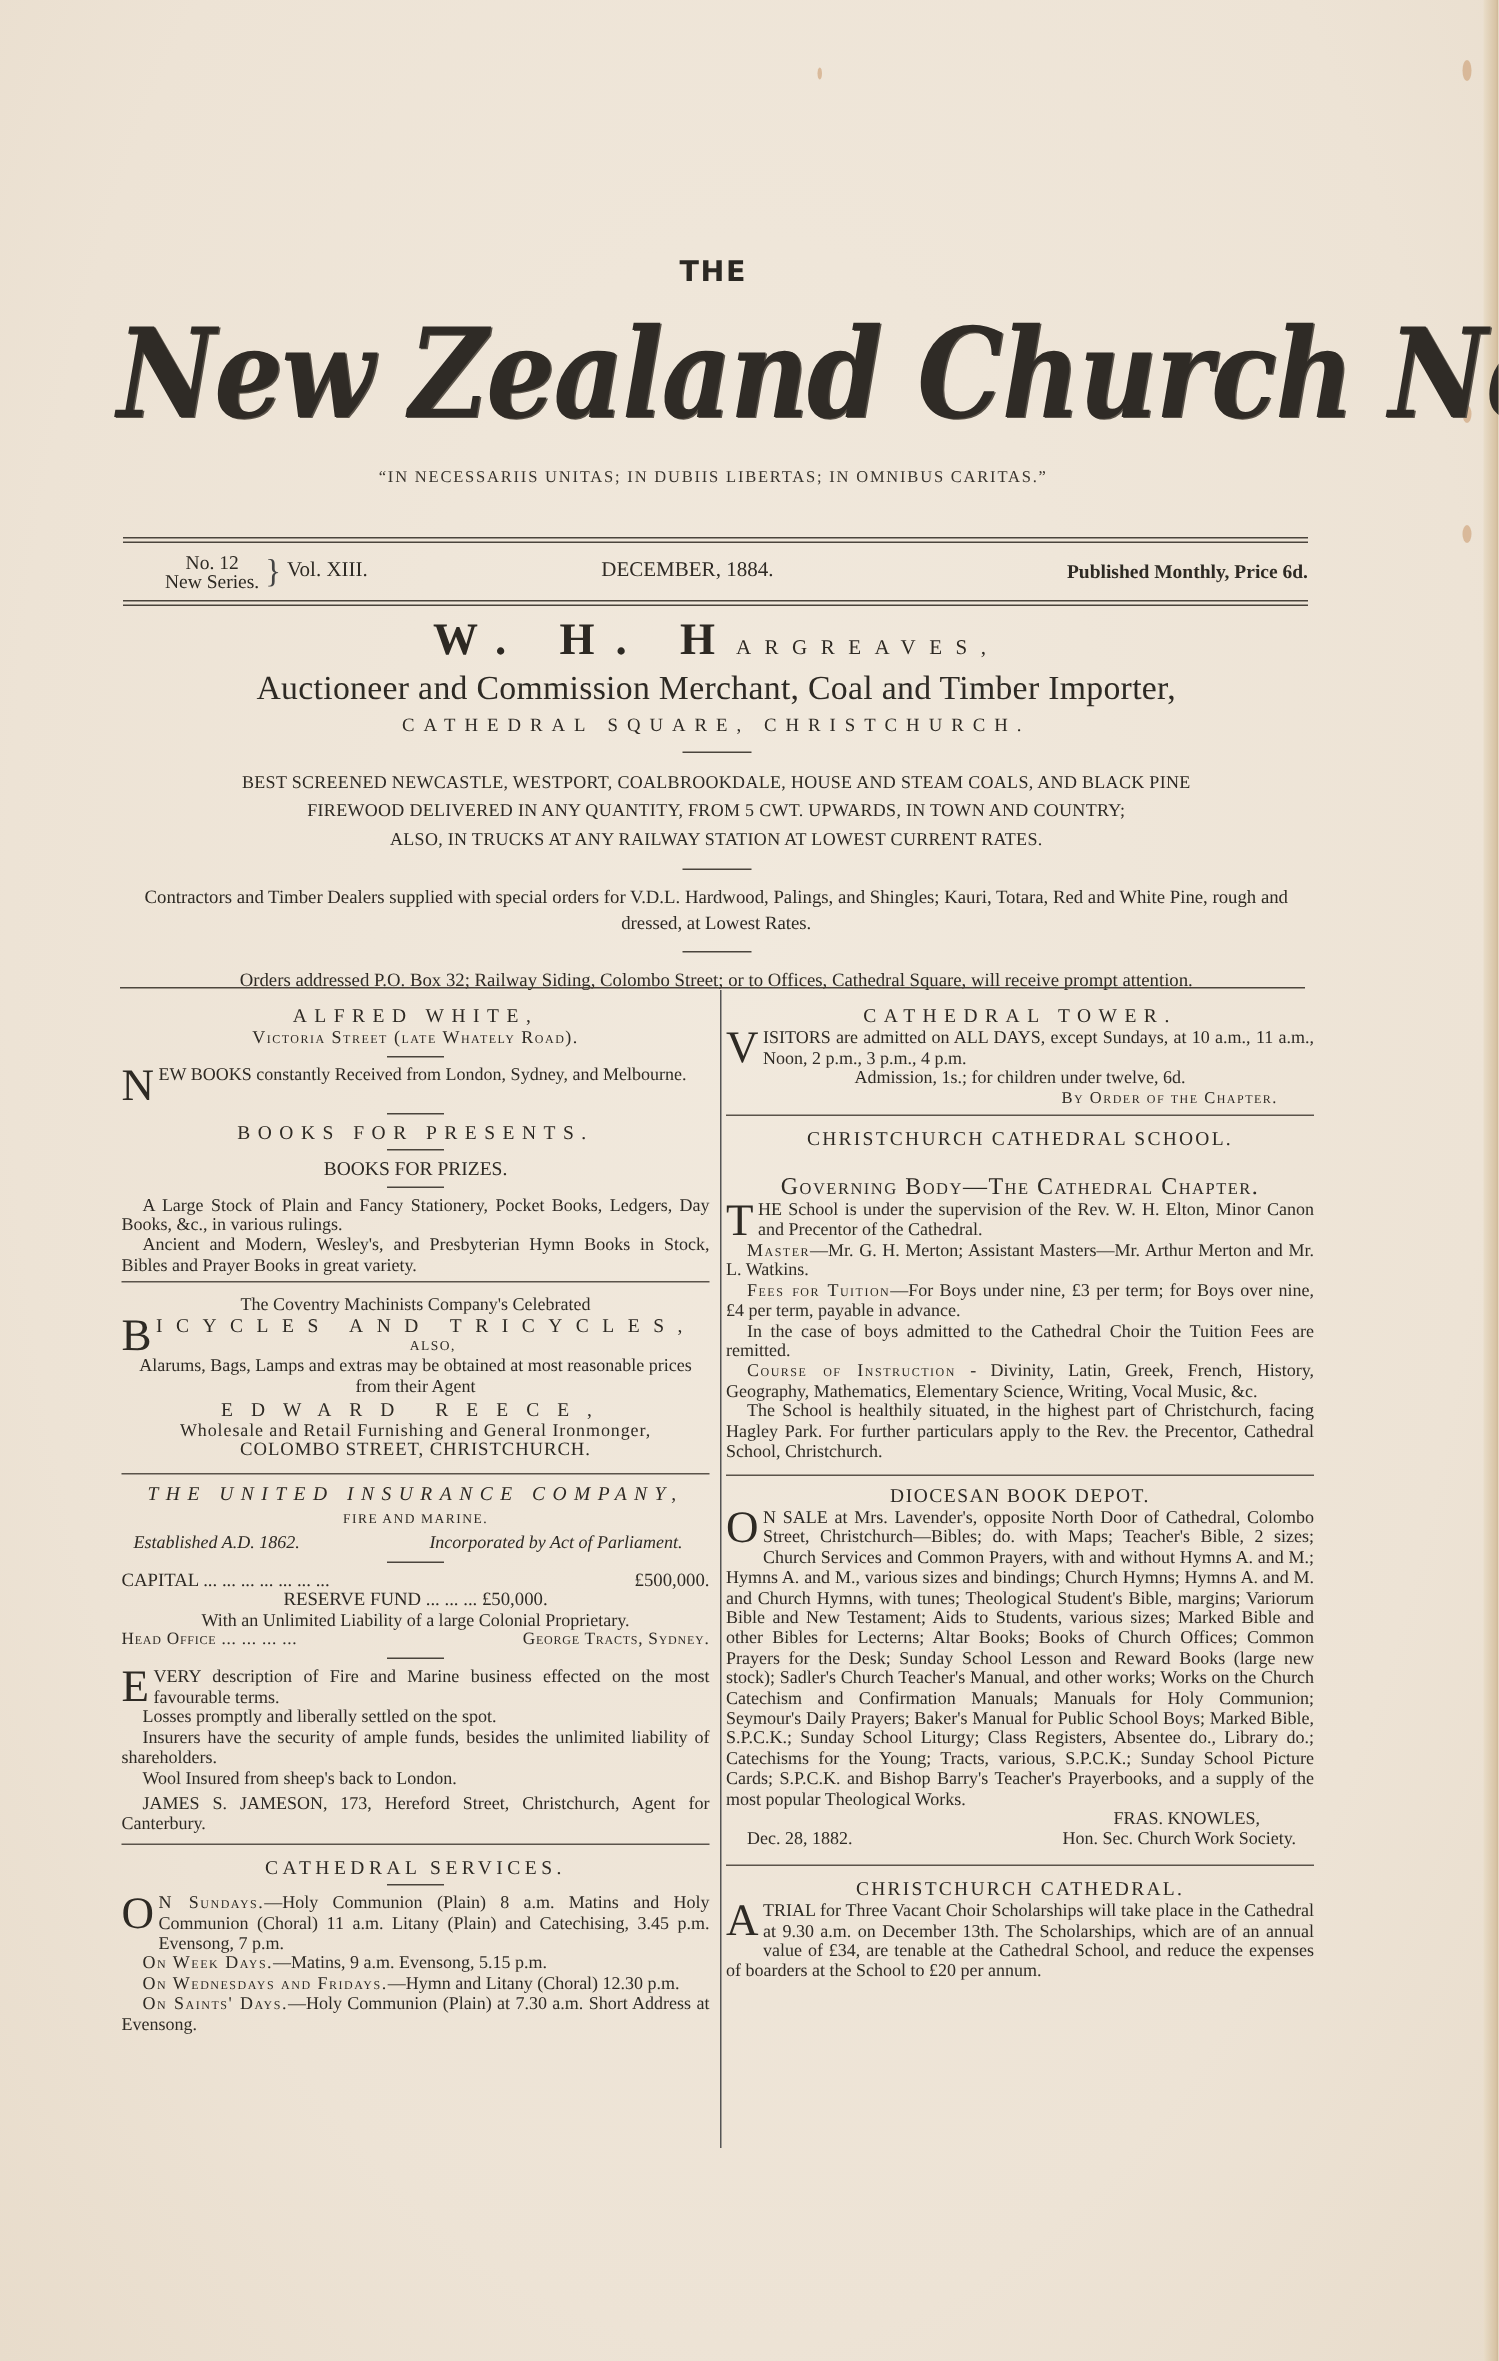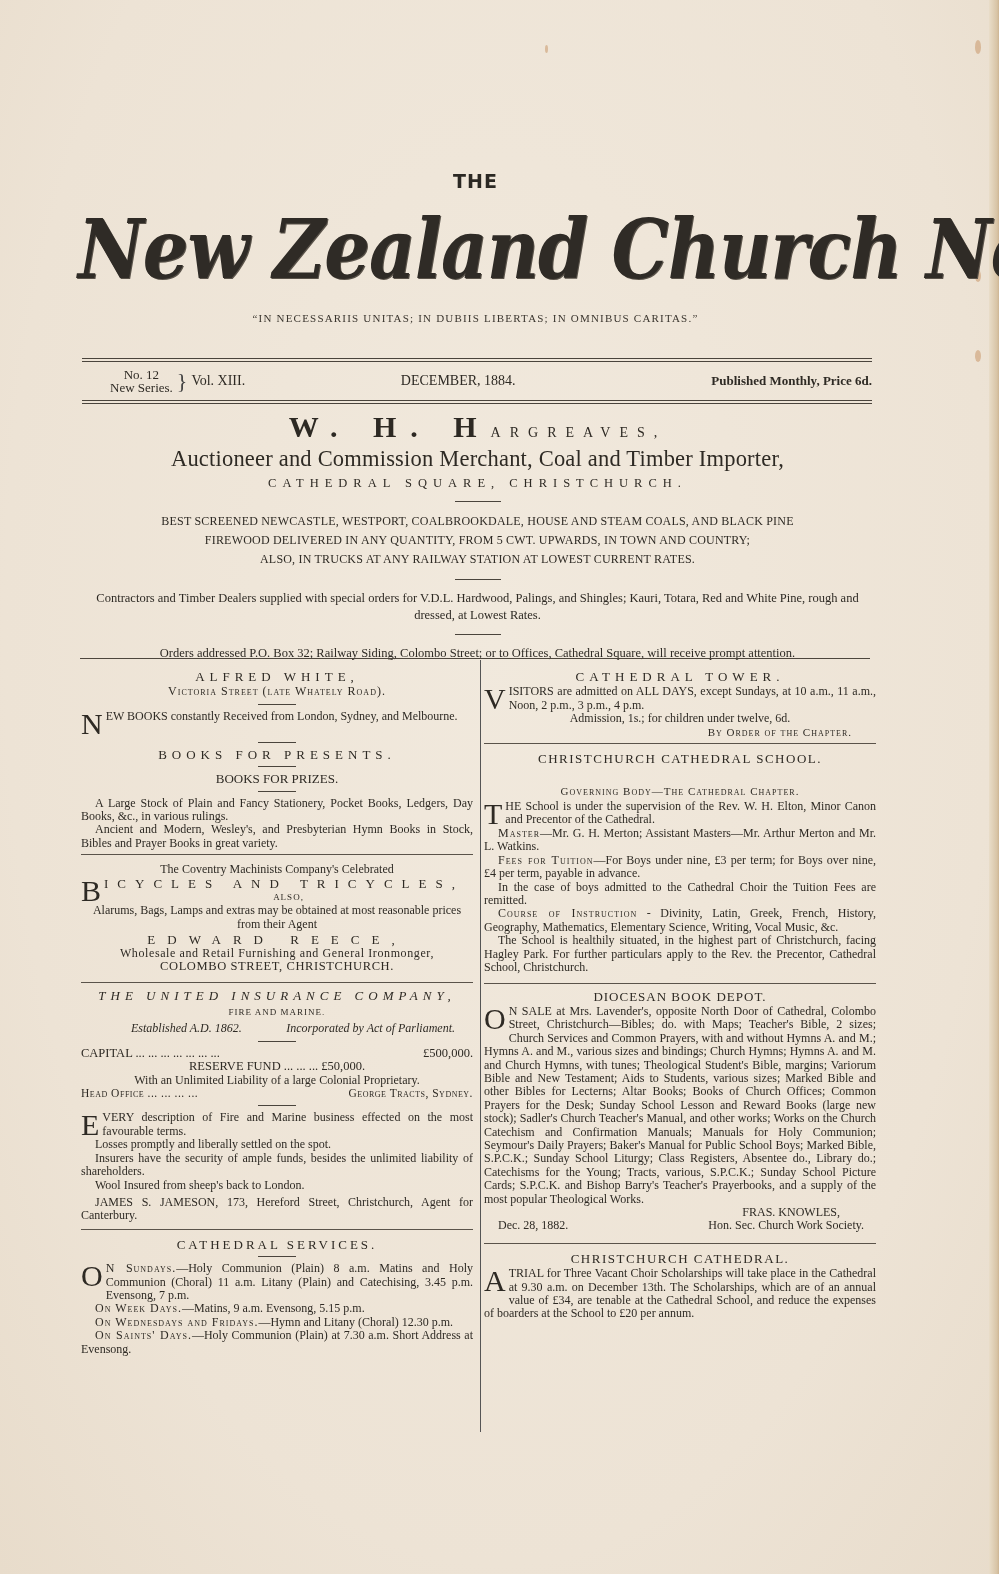--- a/index.html
+++ b/index.html
@@ -152,21 +152,21 @@
     <div class="c">Alarums, Bags, Lamps and extras may be obtained at most reasonable prices from their Agent</div>
     <div class="c" style="letter-spacing:12px;font-size:13px;margin-top:2px;">EDWARD REECE,</div>
     <div class="c" style="letter-spacing:.6px;">Wholesale and Retail Furnishing and General Ironmonger,</div>
     <div class="c" style="font-size:12.5px;letter-spacing:.6px;">COLOMBO STREET, CHRISTCHURCH.</div>
   </div>
   <div class="sep" style="margin-top:8px;"></div>
 
   <div>
     <div class="c" style="letter-spacing:5px;font-size:13px;margin-top:6px;font-style:italic;">THE UNITED INSURANCE COMPANY,</div>
     <div class="c tiny" style="margin-top:4px;">FIRE AND MARINE.</div>
-    <div class="flexrow italic" style="padding:3px 18px 0 8px;margin-left:42px;">
+    <div class="flexrow italic" style="padding:3px 18px 0 8px;">
       <span>Established A.D. 1862.</span>
       <span>Incorporated by Act of Parliament.</span>
     </div>
     <div class="tiny-rule"></div>
     <div class="flexrow" style="font-size:12.5px;">
       <span>CAPITAL ... ... ... ... ... ... ...</span>
       <span>£500,000.</span>
     </div>
     <div class="c" style="font-size:12.5px;">
       <span>RESERVE FUND ... ... ...</span>
@@ -204,21 +204,21 @@
     <div class="c spaced hd">CATHEDRAL TOWER.</div>
     <div class="j"><span class="drop">V</span><span>ISITORS are admitted on ALL DAYS, except Sundays, at 10 a.m., 11 a.m., Noon, 2 p.m., 3 p.m., 4 p.m.</span></div>
     <div class="clear"></div>
     <div class="c">Admission, 1s.; for children under twelve, 6d.</div>
     <div class="right smallcaps" style="padding-right:24px;font-size:11px;">By Order of the Chapter.</div>
   </div>
   <div class="sep"></div>
 
   <div>
     <div class="c spaced2 hd" style="letter-spacing:1.5px;margin-top:8px;">CHRISTCHURCH CATHEDRAL SCHOOL.</div>
-    <div class="c smallcaps" style="font-size:11px;margin:19px 0 2px;text-align:center;">Governing Body—The Cathedral Chapter.</div>
+    <div class="c smallcaps" style="font-size:16px;margin:19px 0 2px;text-align:center;">Governing Body—The Cathedral Chapter.</div>
     <div class="j"><span class="drop">T</span><span>HE School is under the supervision of the Rev. W. H. Elton, Minor Canon and Precentor of the Cathedral.</span></div>
     <div class="clear"></div>
     <p class="p j"><span class="smallcaps">Master</span><span>—Mr. G. H. Merton; Assistant Masters—Mr. Arthur Merton and Mr. L. Watkins.</span></p>
     <p class="p j"><span class="smallcaps">Fees for Tuition</span><span>—For Boys under nine, £3 per term; for Boys over nine, £4 per term, payable in advance.</span></p>
     <p class="p j">In the case of boys admitted to the Cathedral Choir the Tuition Fees are remitted.</p>
     <p class="p j"><span class="smallcaps">Course of Instruction</span><span> - Divinity, Latin, Greek, French, History, Geography, Mathematics, Elementary Science, Writing, Vocal Music, &amp;c.</span></p>
     <p class="p j">The School is healthily situated, in the highest part of Christchurch, facing Hagley Park.  For further particulars apply to the Rev. the Precentor, Cathedral School, Christchurch.</p>
   </div>
   <div class="sep" style="margin-top:8px;"></div>
 

